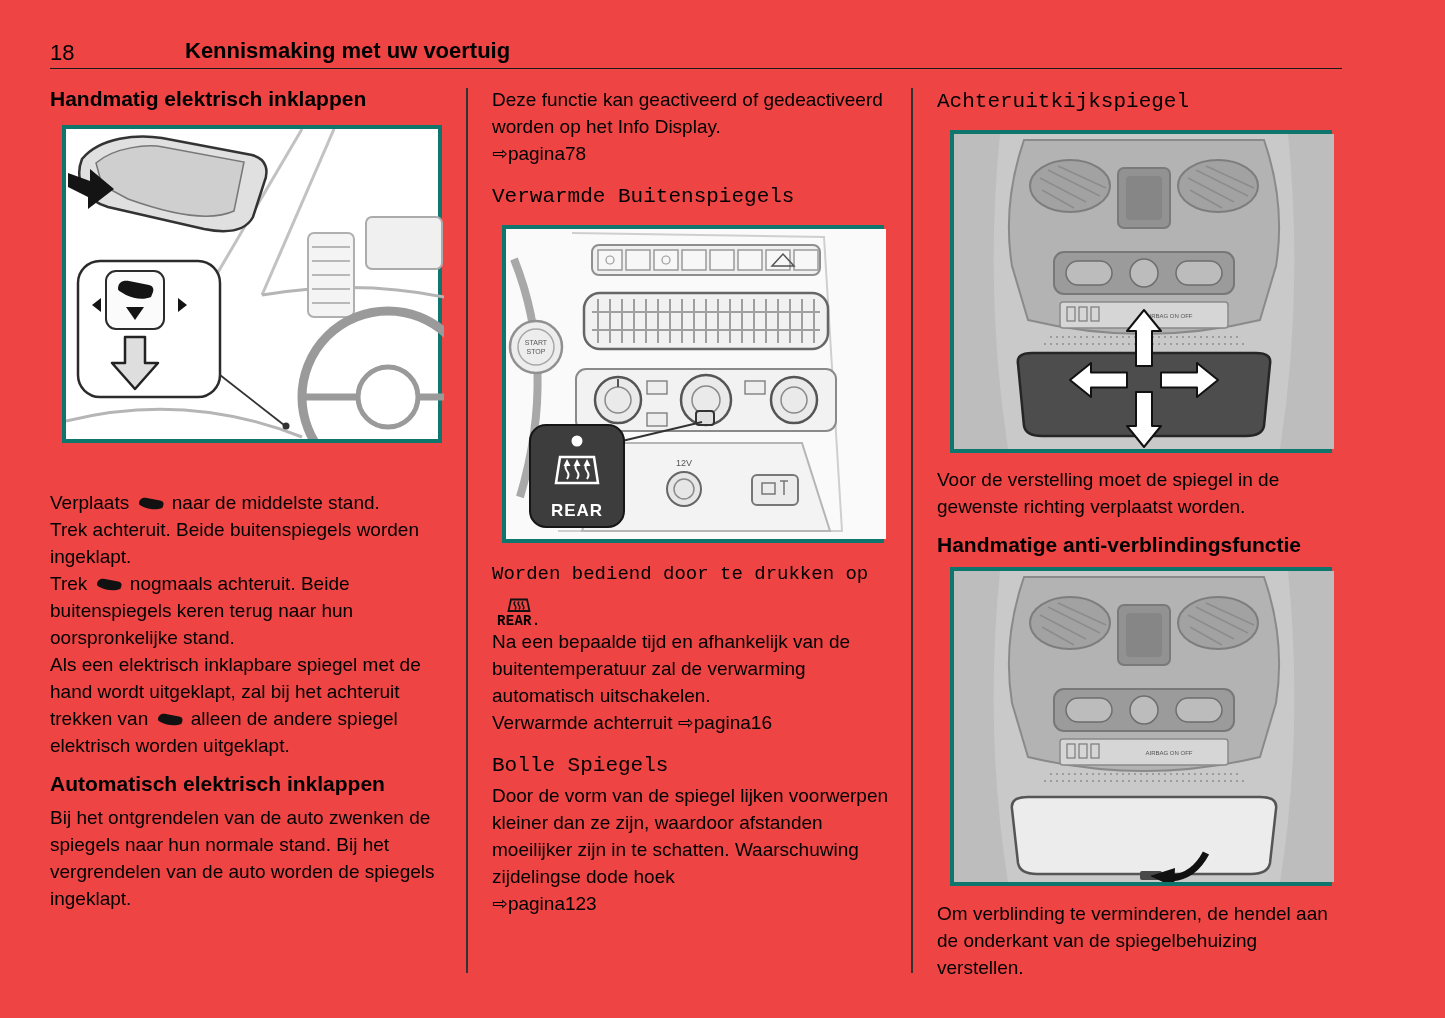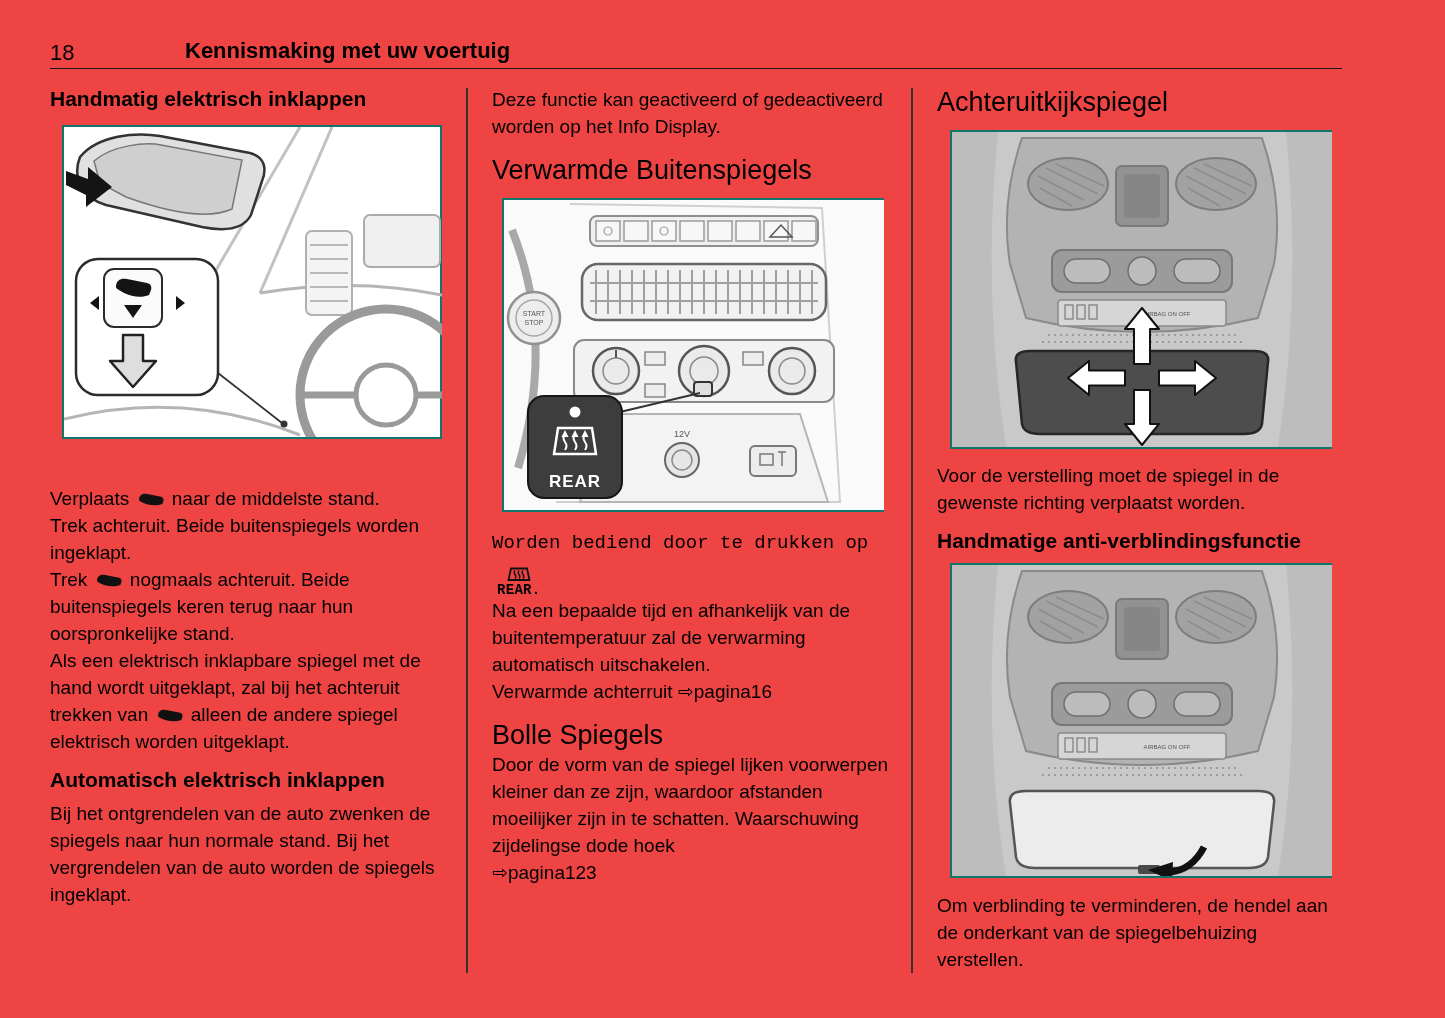--- a/index.html
+++ b/index.html
@@ -14,24 +14,24 @@
   .vdiv { position:absolute; top:88px; height:885px; width:1.5px; background:#333; }
   .v1 { left:466px; } .v2 { left:911px; }
 
   .col  { position:absolute; top:86px; }
   .col1 { left:50px;  width:392px; }
   .col2 { left:492px; width:398px; }
   .col3 { left:937px; width:400px; }
   .col > :first-child { margin-top:0; }
 
   p, .line { font-size:19px; line-height:27px; }
-  h2.big { font-size:27px; font-weight:400; line-height:32px; margin:14px 0 0; }
+  h2.big { font-size:21px; font-weight:400; line-height:32px; margin:14px 0 0;font-family:Liberation Mono, monospace; }
   h3.sub { font-size:21px; font-weight:700; line-height:25px; margin:12px 0 0; }
 
-  figure.fig { border:2px solid #0f766e; background:#fff; display:block; line-height:0; }
+  figure.fig { border:4px solid #0f766e; background:#fff; display:block; line-height:0; }
   .fig1 { margin:14px 0 0 12px; width:380px; }
   .fig2 { margin:12px 0 0 10px; width:382px; }
   .fig3 { margin:12px 0 0 13px; width:382px; }
   .fig4 { margin:10px 0 0 13px; width:382px; }
 
   .txt1 { margin-top:46px; }
   .mt8  { margin-top:8px; }  .mt13 { margin-top:13px; }
   .mt14 { margin-top:14px; } .mt18 { margin-top:18px;font-family:Liberation Mono, monospace; }
 
   .mf { display:inline-block; vertical-align:-2px; margin:0 2px; line-height:0; }
@@ -103,20 +103,21 @@
               <path d="M2,8.5 C2,4 6,2.2 10,3 L23,5.5 C26.5,6.3 27,8.2 26.3,10.4 L25.3,13 C19,15.6 10.5,14.2 5,11.3 C3,10.2 2,9.6 2,8.5 Z" fill="#111"></path>
             </svg></span><span> alleen de andere spiegel elektrisch worden uitgeklapt.</span></p>
     </div>
 
     <h3 class="sub">Automatisch elektrisch inklappen</h3>
     <p class="mt8">Bij het ontgrendelen van de auto zwenken de spiegels naar hun normale stand. Bij het vergrendelen van de auto worden de spiegels ingeklapt.</p>
   </section>
 
   <section class="col col2">
     <p>Deze functie kan geactiveerd of gedeactiveerd worden op het Info Display.</p>
+    <p><span class="pref">⇨pagina78</span></p>
 
     <h2 class="big">Verwarmde Buitenspiegels</h2>
 
     <figure class="fig fig2">
       <svg width="380" height="310" viewBox="0 0 380 310">
         <rect width="380" height="310" fill="#fafafa"></rect>
         <g>
           <path d="M8,30 Q52,140 14,268" stroke="#a8a8a8" stroke-width="8" fill="none"></path>
           <circle cx="30" cy="118" r="26" fill="#ededed" stroke="#909090" stroke-width="2.5"></circle>
           <circle cx="30" cy="118" r="18" fill="none" stroke="#a8a8a8" stroke-width="1.5"></circle>

